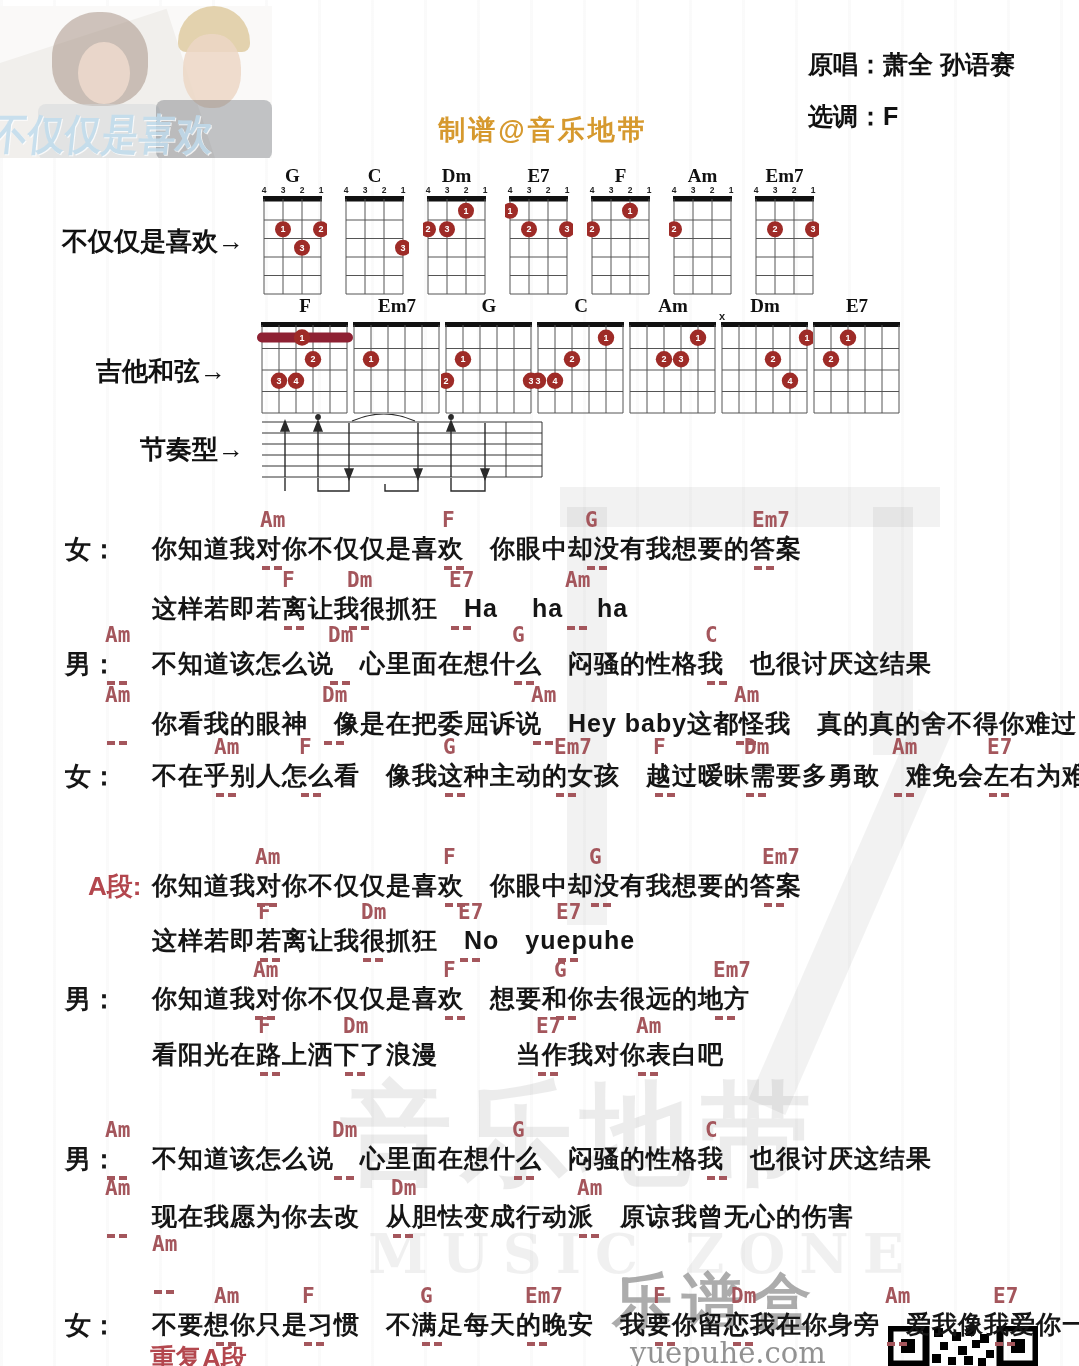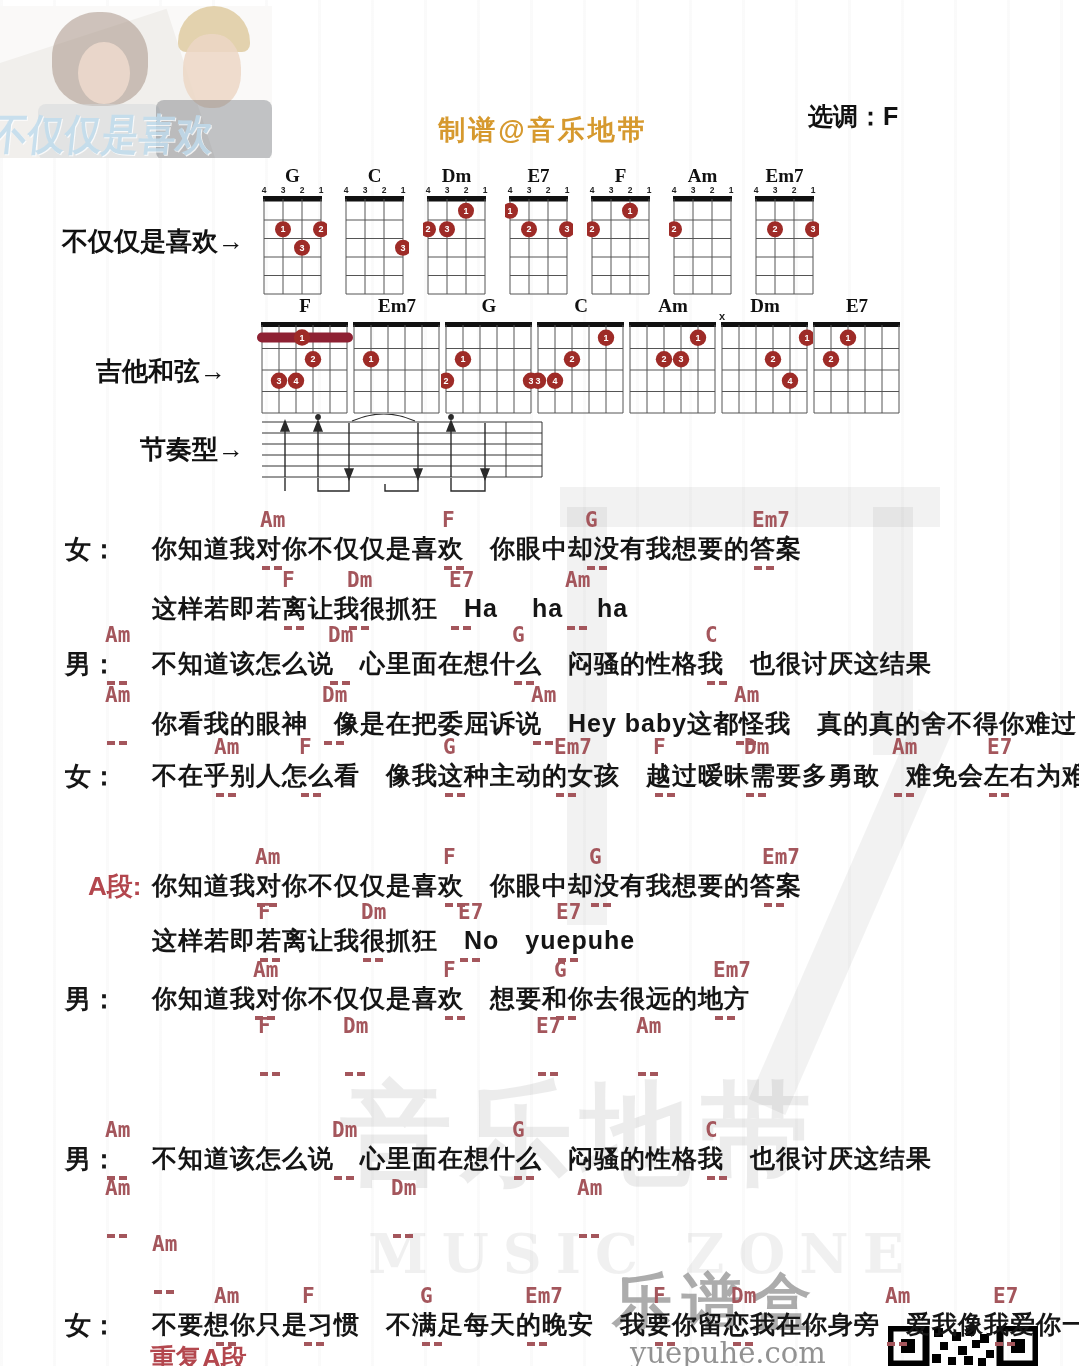--- a/index.html
+++ b/index.html
@@ -77,20 +77,21 @@
     <div class="ph-diag"></div>
     <div class="ph-whair"></div>
     <div class="ph-wface"></div>
     <div class="ph-wbody"></div>
     <div class="ph-mhair"></div>
     <div class="ph-mface"></div>
     <div class="ph-mbody"></div>
     <div class="ph-cap">不仅仅是喜欢</div>
   </div>
   <div id="subtitle" class="abs z2">制谱@音乐地带</div>
+  <div id="singer" class="abs z2">原唱：萧全 孙语赛</div>
   <div id="keyline" class="abs z2">选调：F</div>
 
   <div id="uke-label" class="abs z2 seclabel">不仅仅是喜欢→</div>
   <div id="gtr-label" class="abs z2 seclabel">吉他和弦→</div>
   <div id="rhythm-label" class="abs z2 seclabel">节奏型→</div>
 
   <svg id="rhythm" class="abs z2" style="left:260px;top:414px" width="290" height="80" viewBox="0 0 290 80">
     <g stroke="#333" stroke-width="1">
       <line x1="2" y1="8" x2="282" y2="8"></line>
         <line x1="2" y1="19" x2="282" y2="19"></line>
@@ -540,40 +541,42 @@
     </div>
     <div class="line z2" style="top: 1014px;">
       <span class="ch" style="left: 258px;">F</span>
       <div class="mark" style="left: 260px;"></div>
       <span class="ch" style="left: 343px;">Dm</span>
       <div class="mark" style="left: 345px;"></div>
       <span class="ch" style="left: 536px;">E7</span>
       <div class="mark" style="left: 538px;"></div>
       <span class="ch" style="left: 636px;">Am</span>
       <div class="mark" style="left: 638px;"></div>
+      <span class="lyr" style="left: 152px;">看阳光在路上洒下了浪漫　　　当作我对你表白吧</span>
     </div>
     <div class="line z2" style="top: 1118px;">
       <span class="pfx" style="left: 65px;">男：</span>
       <span class="ch" style="left: 105px;">Am</span>
       <div class="mark" style="left: 107px;"></div>
       <span class="ch" style="left: 332px;">Dm</span>
       <div class="mark" style="left: 334px;"></div>
       <span class="ch" style="left: 512px;">G</span>
       <div class="mark" style="left: 514px;"></div>
       <span class="ch" style="left: 705px;">C</span>
       <div class="mark" style="left: 707px;"></div>
       <span class="lyr" style="left: 152px;">不知道该怎么说　心里面在想什么　闷骚的性格我　也很讨厌这结果</span>
     </div>
     <div class="line z2" style="top: 1176px;">
       <span class="ch" style="left: 105px;">Am</span>
       <div class="mark" style="left: 107px;"></div>
       <span class="ch" style="left: 391px;">Dm</span>
       <div class="mark" style="left: 393px;"></div>
       <span class="ch" style="left: 577px;">Am</span>
       <div class="mark" style="left: 579px;"></div>
+      <span class="lyr" style="left: 152px;">现在我愿为你去改　从胆怯变成行动派　原谅我曾无心的伤害</span>
     </div>
     <div class="line z2" style="top: 1232px;">
       <span class="ch" style="left: 152px;">Am</span>
       <div class="mark" style="left: 154px;"></div>
     </div>
     <div class="line z2" style="top: 1284px;">
       <span class="pfx" style="left: 65px;">女：</span>
       <span class="ch" style="left: 214px;">Am</span>
       <div class="mark" style="left: 216px;"></div>
       <span class="ch" style="left: 302px;">F</span>

